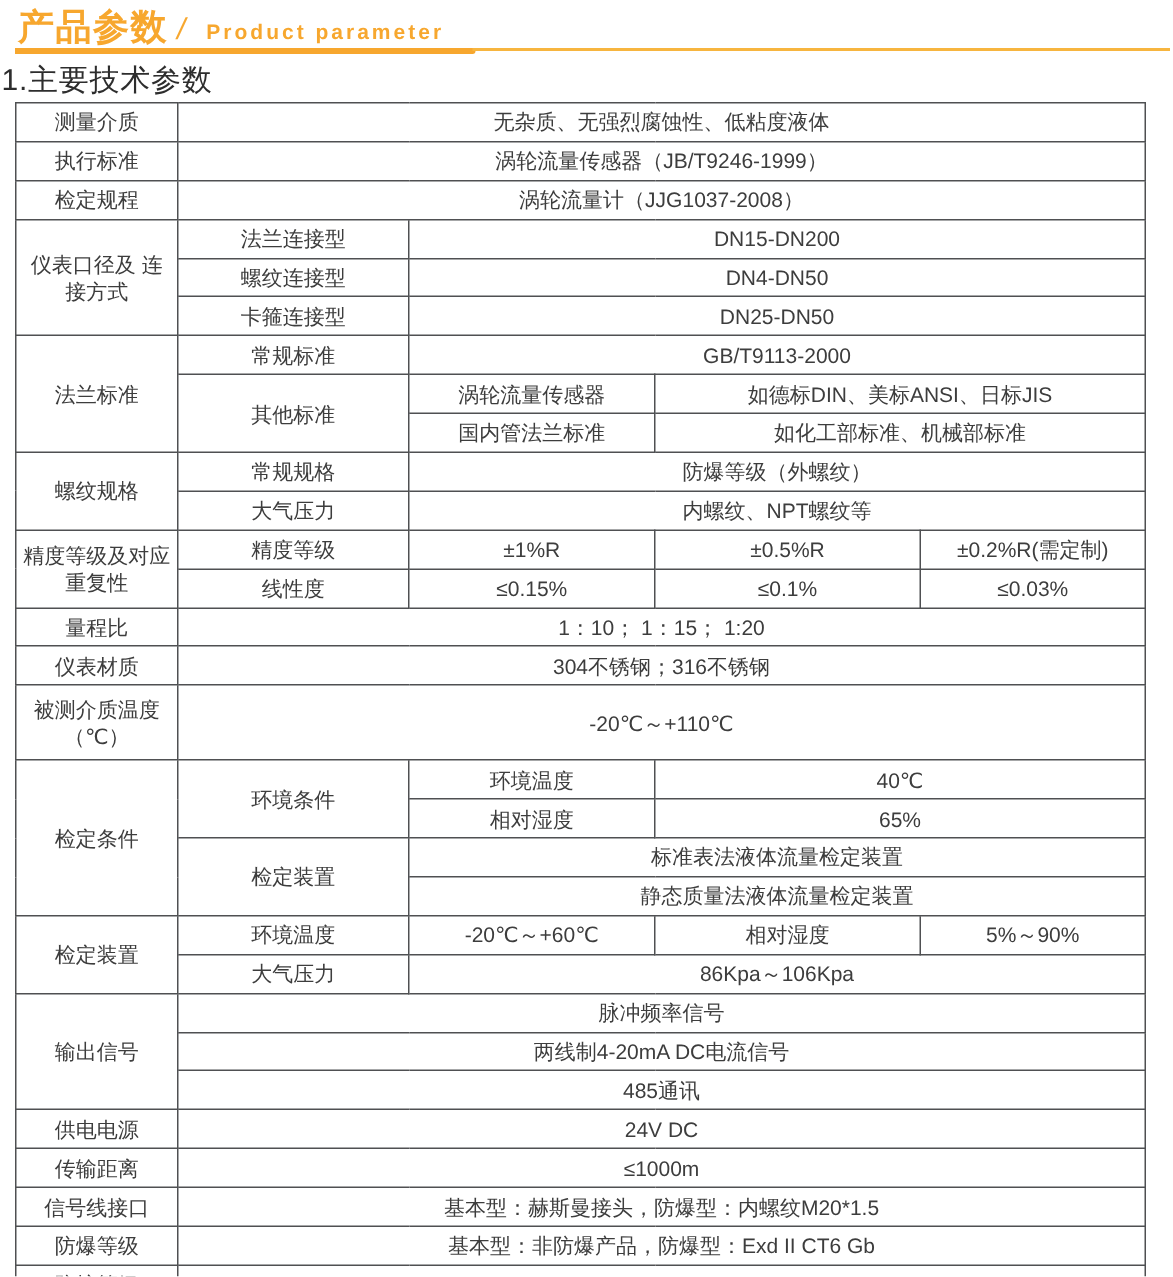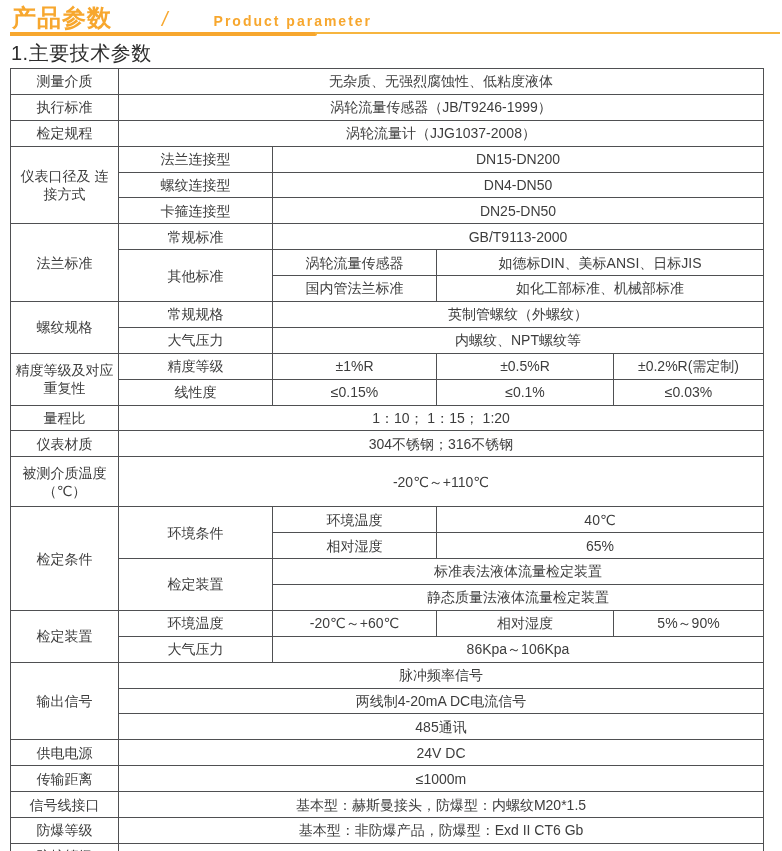--- a/index.html
+++ b/index.html
@@ -20,40 +20,39 @@
   .header {
     position: absolute;
     left: 12px;
     top: 2px;
     width: 760px;
   }
   .header-line {
     display: flex;
     align-items: baseline;
     white-space: nowrap;
-    gap: 44px;
   }
   .title-zh {
     color: #f7a72e;
     font-size: 24px;
     font-weight: bold;
     letter-spacing: 1px;
   }
   .title-slash {
     color: #f7a72e;
     font-size: 20px;
     margin-left: 6px;
     font-style: italic;
   }
   .title-en {
     color: #f7a72e;
     font-size: 14px;
     font-weight: bold;
     letter-spacing: 2px;
-    margin-left: 2px;
+    margin-left: 14px;
   }
   .header-rule {
     position: absolute;
     left: 0;
     top: 30px;
     width: 768px;
     height: 6px;
   }
   .rule-thick {
     position: absolute;
@@ -69,21 +68,21 @@
     left: 303px;
     top: 0;
     width: 465px;
     height: 2px;
     background: #f7b53f;
   }
 
   
   .section-title {
     position: absolute;
-    left: 11px;
+    left: 1px;
     top: 40px;
     font-size: 20px;
     color: #2d2d2d;
     letter-spacing: 0.5px;
   }
 
   
   table.spec {
     position: absolute;
     left: 10px;
@@ -168,21 +167,21 @@
           <td>涡轮流量传感器</td>
           <td colspan="2">如德标DIN、美标ANSI、日标JIS</td>
         </tr>
         <tr>
           <td>国内管法兰标准</td>
           <td colspan="2">如化工部标准、机械部标准</td>
         </tr>
         <tr>
           <td rowspan="2">螺纹规格</td>
           <td>常规规格</td>
-          <td colspan="3">英制管螺纹（外螺纹）</td>
+          <td colspan="3">防爆等级（外螺纹）</td>
         </tr>
         <tr>
           <td>大气压力</td>
           <td colspan="3">内螺纹、NPT螺纹等</td>
         </tr>
         <tr>
           <td rowspan="2">精度等级及对应 重复性</td>
           <td>精度等级</td>
           <td>±1%R</td>
           <td>±0.5%R</td>

